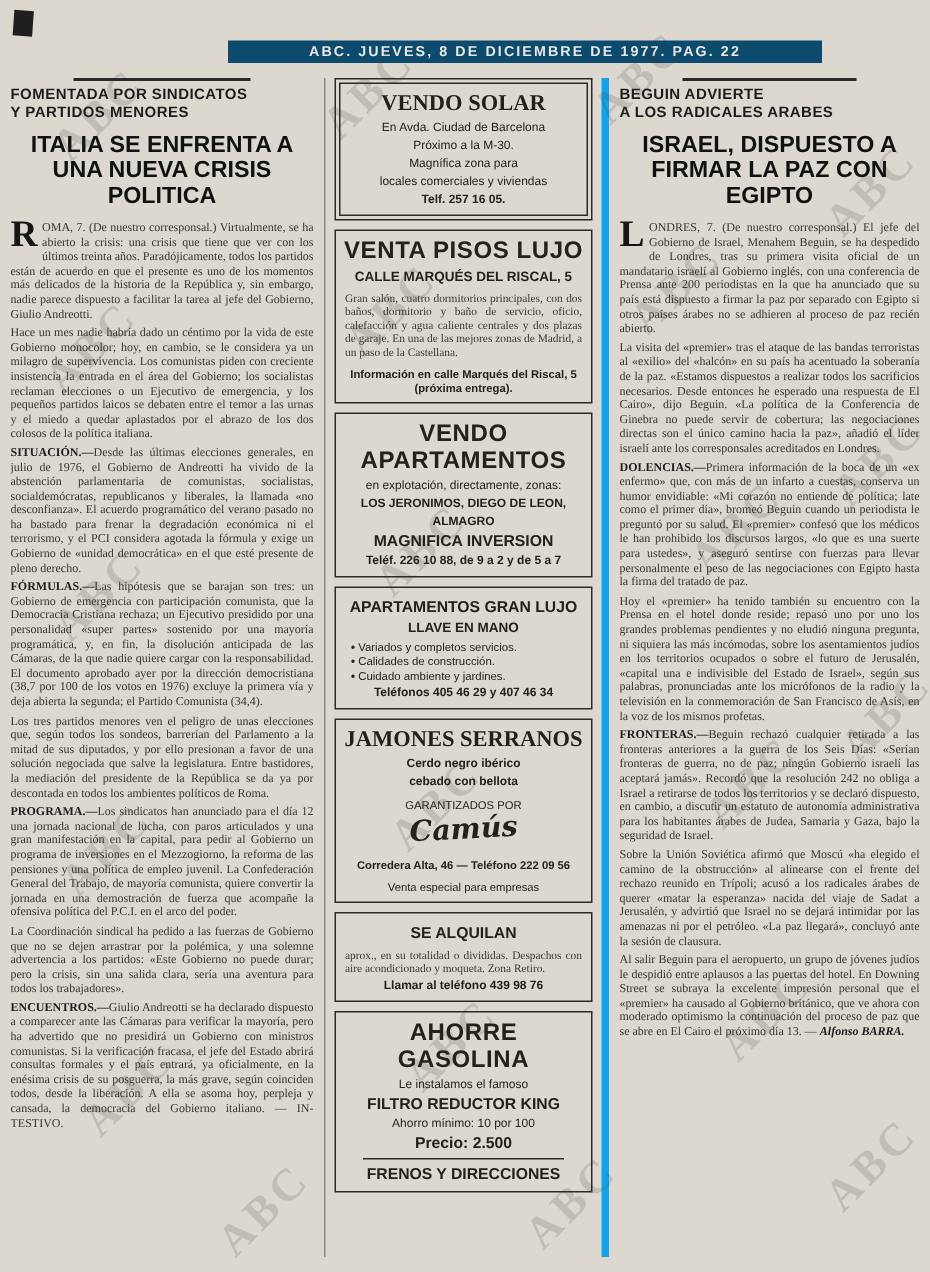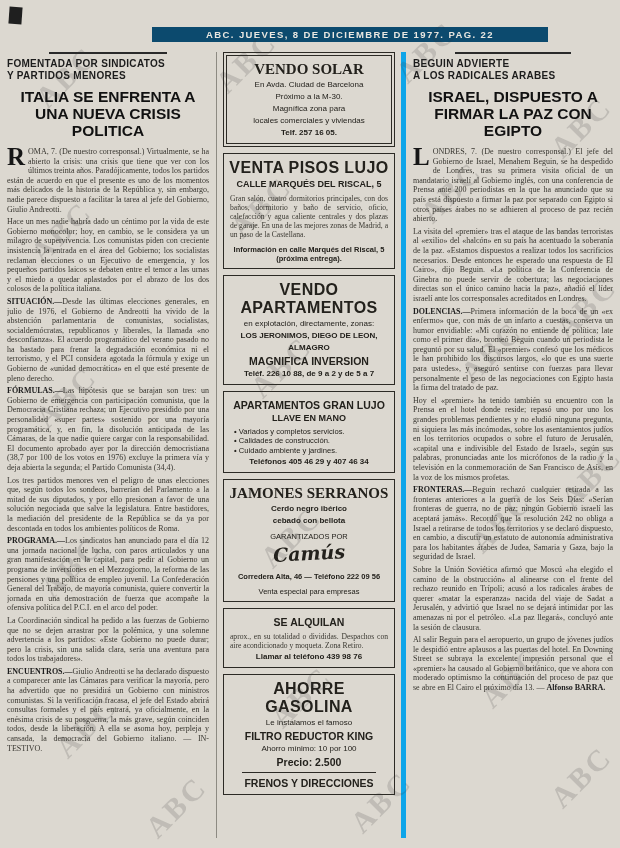--- a/index.html
+++ b/index.html
@@ -19,21 +19,21 @@
   .col-right{flex:1;}
   
   .col-rule{border-top:2px solid #2a2a2a;width:58%;margin:0 auto 4px;}
   .kicker{font-family:"Liberation Sans",sans-serif;font-weight:bold;font-size:10px;
           line-height:12px;text-align:left;letter-spacing:.3px;color:#1c1c1c;}
   .headline{font-family:"Liberation Sans",sans-serif;font-weight:bold;font-size:15.5px;
             line-height:17px;text-align:center;margin:6px 2px 8px;color:#111;}
   
   .body p{font-size:8px;line-height:9.6px;text-align:justify;margin:0 0 3px;color:#37352f;}
   .lead{font-weight:bold;color:#1d1d1d;}
-  .sig{font-weight:bold;color:#1d1d1d;}
+  .sig{font-weight:bold;color:#1d1d1d;font-style:italic;}
   .dropcap{float:left;font-size:25px;line-height:20px;font-weight:bold;padding-right:3px;color:#161616;}
   
   .ad{margin-bottom:6px;text-align:center;font-family:"Liberation Sans",sans-serif;color:#23211c;}
   .ad-box{border:1px solid #2c2a25;padding:5px 4px;}
   .ad-double{border:1px solid #2c2a25;padding:2px;}
   .ad-double-inner{border:1px solid #2c2a25;padding:5px 4px;}
   .ad-title-serif{font-family:"Liberation Serif",serif;font-weight:bold;font-size:15px;line-height:17px;}
   .ad-title-big{font-weight:bold;font-size:16px;line-height:18px;letter-spacing:.4px;}
   .ad-title-huge{font-weight:bold;font-size:20px;line-height:21px;letter-spacing:.6px;}
   .ad-sub{font-weight:bold;font-size:9px;line-height:11px;margin-top:2px;}

